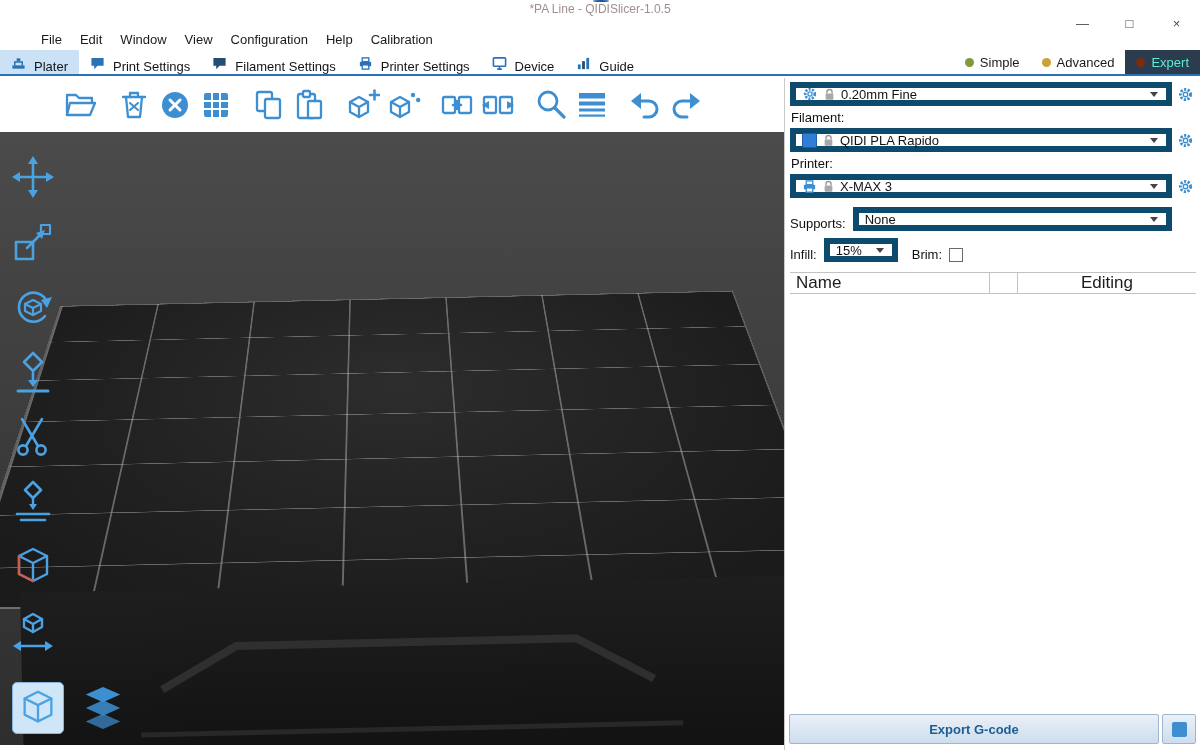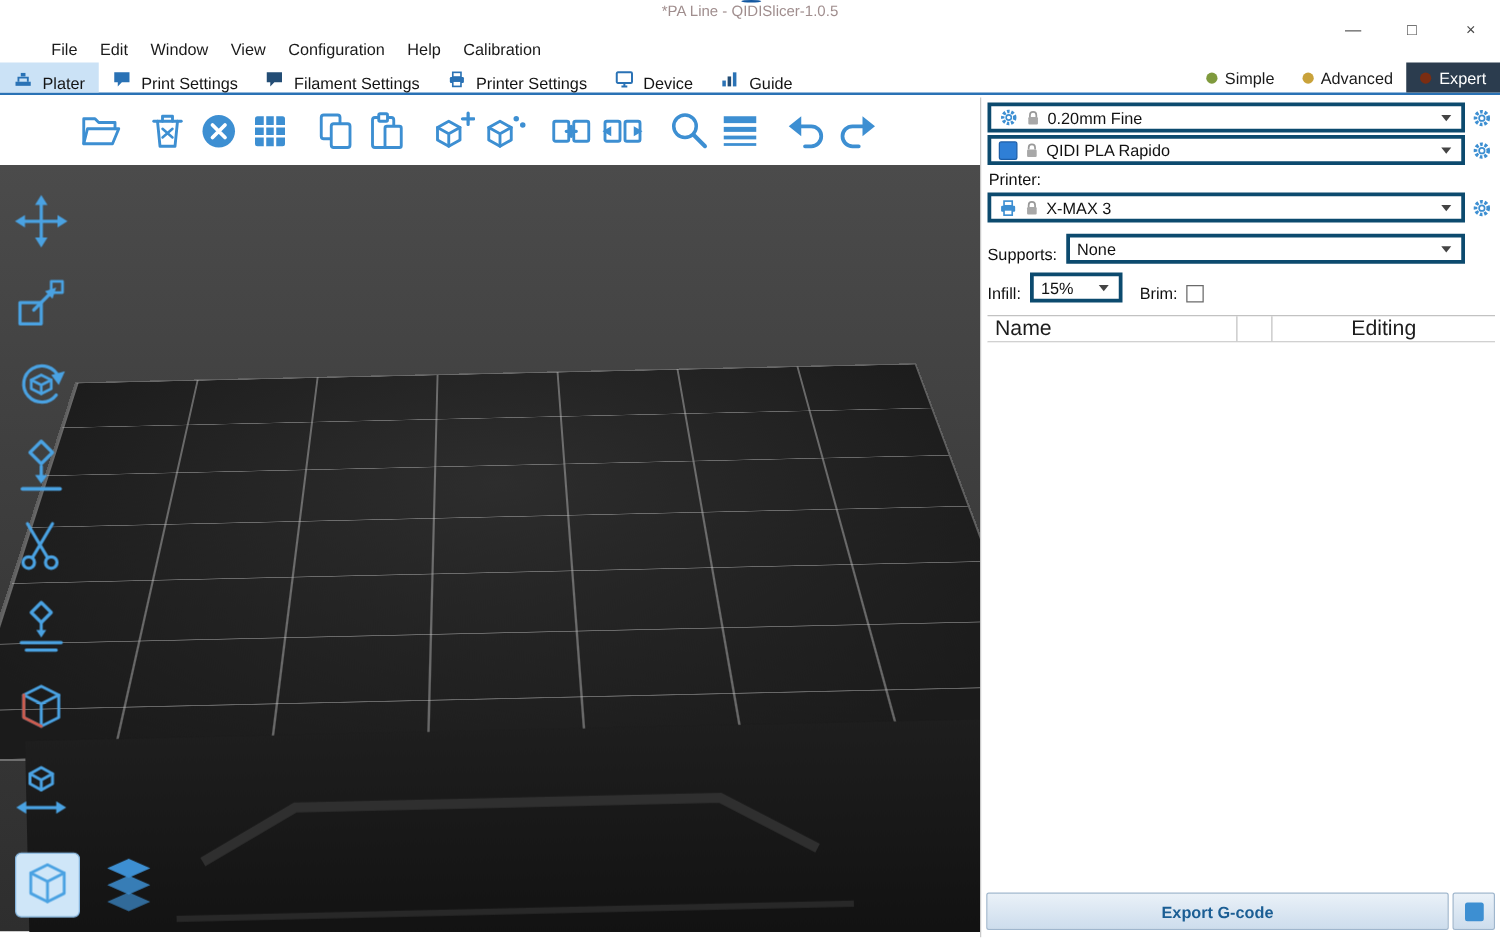--- a/index.html
+++ b/index.html
@@ -21,21 +21,21 @@
   
   .tabbar { position:absolute; top:50px; left:0; right:0; height:26px; background:#fff; border-bottom:2px solid #2a72b5; display:flex; align-items:stretch; }
   .tab { display:flex; align-items:flex-end; gap:8px; padding:0 11px; font-size:13px; color:#141414; }
   .tab-active { background:#cbe2f6; }
   .modes { margin-left:auto; display:flex; align-items:stretch; }
   .mode { display:flex; align-items:center; gap:6px; padding:0 11px; font-size:13px; color:#1a1a1a; }
   .dot { width:9px; height:9px; border-radius:50%; }
   .dot-simple { background:#7f9a3d; }
   .dot-advanced { background:#c9a23a; }
   .dot-expert { background:#7b2d12; }
-  .mode-expert { background:#2b3c4e; color:#ffffff; }
+  .mode-expert { background:#2b3c4e; color:#5eead4; }
 
   
   .toolbar { position:absolute; top:78px; left:0; width:784px; height:54px; background:#fff; display:flex; align-items:center; padding-left:64px; }
   .tb { width:34px; height:34px; margin-right:7px; display:flex; align-items:center; justify-content:center; }
   .sp { width:12px; }
   .tb svg * { stroke:#3d8fd2; stroke-width:2.3; fill:none; stroke-linecap:round; stroke-linejoin:round; }
 
   
   .viewport { position:absolute; top:132px; left:0; width:784px; height:613px; overflow:hidden;
               background:linear-gradient(180deg,#4b4b4b,#3a3a3a 55%,#2e2e2e); }
@@ -55,21 +55,21 @@
   .lt { width:46px; height:46px; display:flex; align-items:center; justify-content:center; }
   .lt svg *, .vt svg * { stroke:#4aa2e2; stroke-width:2.6; fill:none; stroke-linecap:round; stroke-linejoin:round; }
   .vtools { position:absolute; left:12px; top:550px; display:flex; gap:13px; align-items:center; }
   .vt { width:52px; height:52px; display:flex; align-items:center; justify-content:center; }
   .vt-active { background:#cfe6f8; border:1px solid #85b5de; border-radius:5px; }
 
   
   .rp { position:absolute; left:784px; top:78px; width:416px; height:672px; background:#fff; border-left:1px solid #c9c9c9; padding:4px 4px 0 5px; }
   .rp-label { font-size:13px; color:#101010; margin:4px 0 3px 1px; }
   .combo-row { display:flex; align-items:center; margin-bottom:2px; }
-  .combo { flex:1; height:24px; border:3px solid #0c4a6e; background:#fff; display:flex; align-items:center; gap:6px; padding-left:6px; min-width:0; }
+  .combo { flex:1; height:24px; border:6px solid #0c4a6e; background:#fff; display:flex; align-items:center; gap:6px; padding-left:6px; min-width:0; }
   .combo-text { font-size:13px; color:#111; white-space:nowrap; }
   .dd-arrow { margin-left:auto; margin-right:8px; width:0; height:0; border-left:4.5px solid transparent; border-right:4.5px solid transparent; border-top:5.5px solid #444; }
   .gear-btn { width:22px; height:24px; display:flex; align-items:center; justify-content:center; margin-left:2px; }
   .swatch { width:15px; height:15px; border-radius:2px; background:#2f7fd6; border:1px solid #1d5ea8; }
   .supports-row, .infill-row { display:flex; align-items:flex-end; }
   .supports-row { margin-top:9px; }
   .infill-row { margin-top:7px; }
   .inline-label { font-size:13px; color:#101010; margin-right:7px; }
   .gear-spacer { width:24px; }
   .infill-combo { flex:0 0 74px; }
@@ -390,20 +390,21 @@
         <span class="dd-arrow"></span>
       </div>
       <div class="gear-btn">
           <svg width="17" height="17" viewBox="0 0 20 20">
             <circle cx="10" cy="10" r="6" fill="none" stroke="#3d8fd2" stroke-width="3.4" stroke-dasharray="2.6 1.7"></circle>
             <circle cx="10" cy="10" r="2.6" fill="none" stroke="#3d8fd2" stroke-width="1.6"></circle>
           </svg>
         </div>
     </div>
 
+    <div class="rp-label">Filament:</div>
     <div class="combo-row">
       <div class="combo">
         <span class="swatch"></span>
         <svg width="11" height="13" viewBox="0 0 12 14">
             <path d="M3.2 6V4.4a2.8 2.8 0 0 1 5.6 0V6" fill="none" stroke="#999" stroke-width="1.5"></path>
             <rect x="1.8" y="6" width="8.4" height="6.6" rx="1" fill="#a8a8a8"></rect>
           </svg>
         <span class="combo-text">QIDI PLA Rapido</span>
         <span class="dd-arrow"></span>
       </div>

